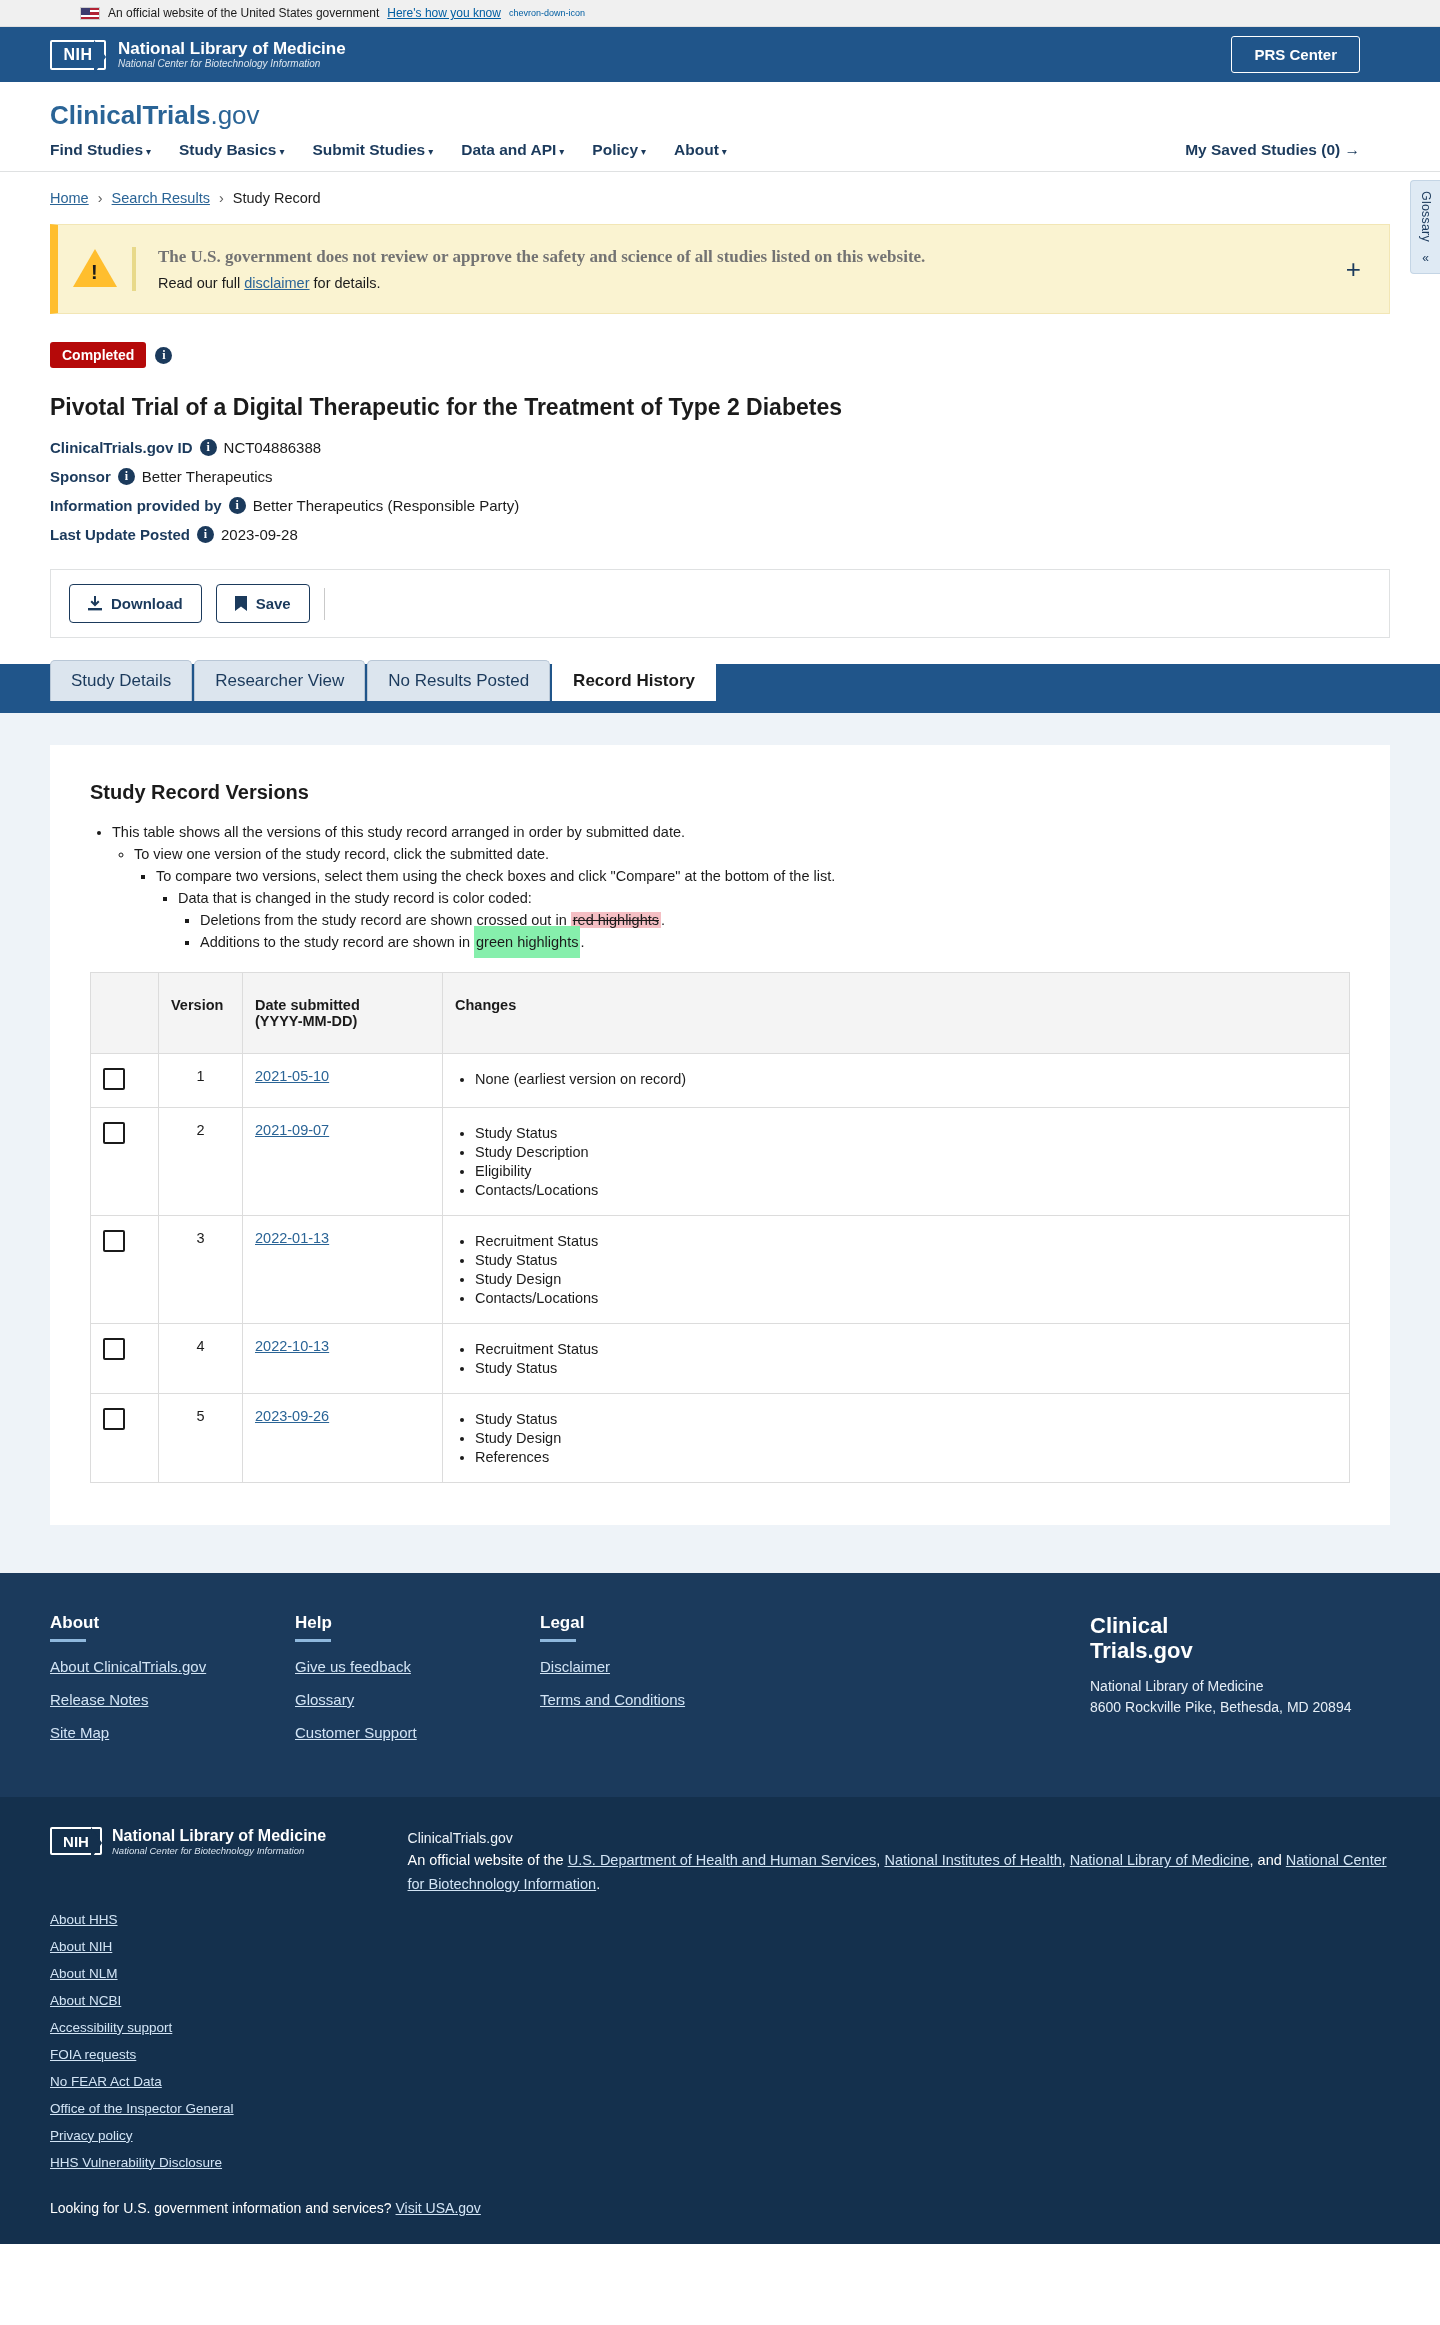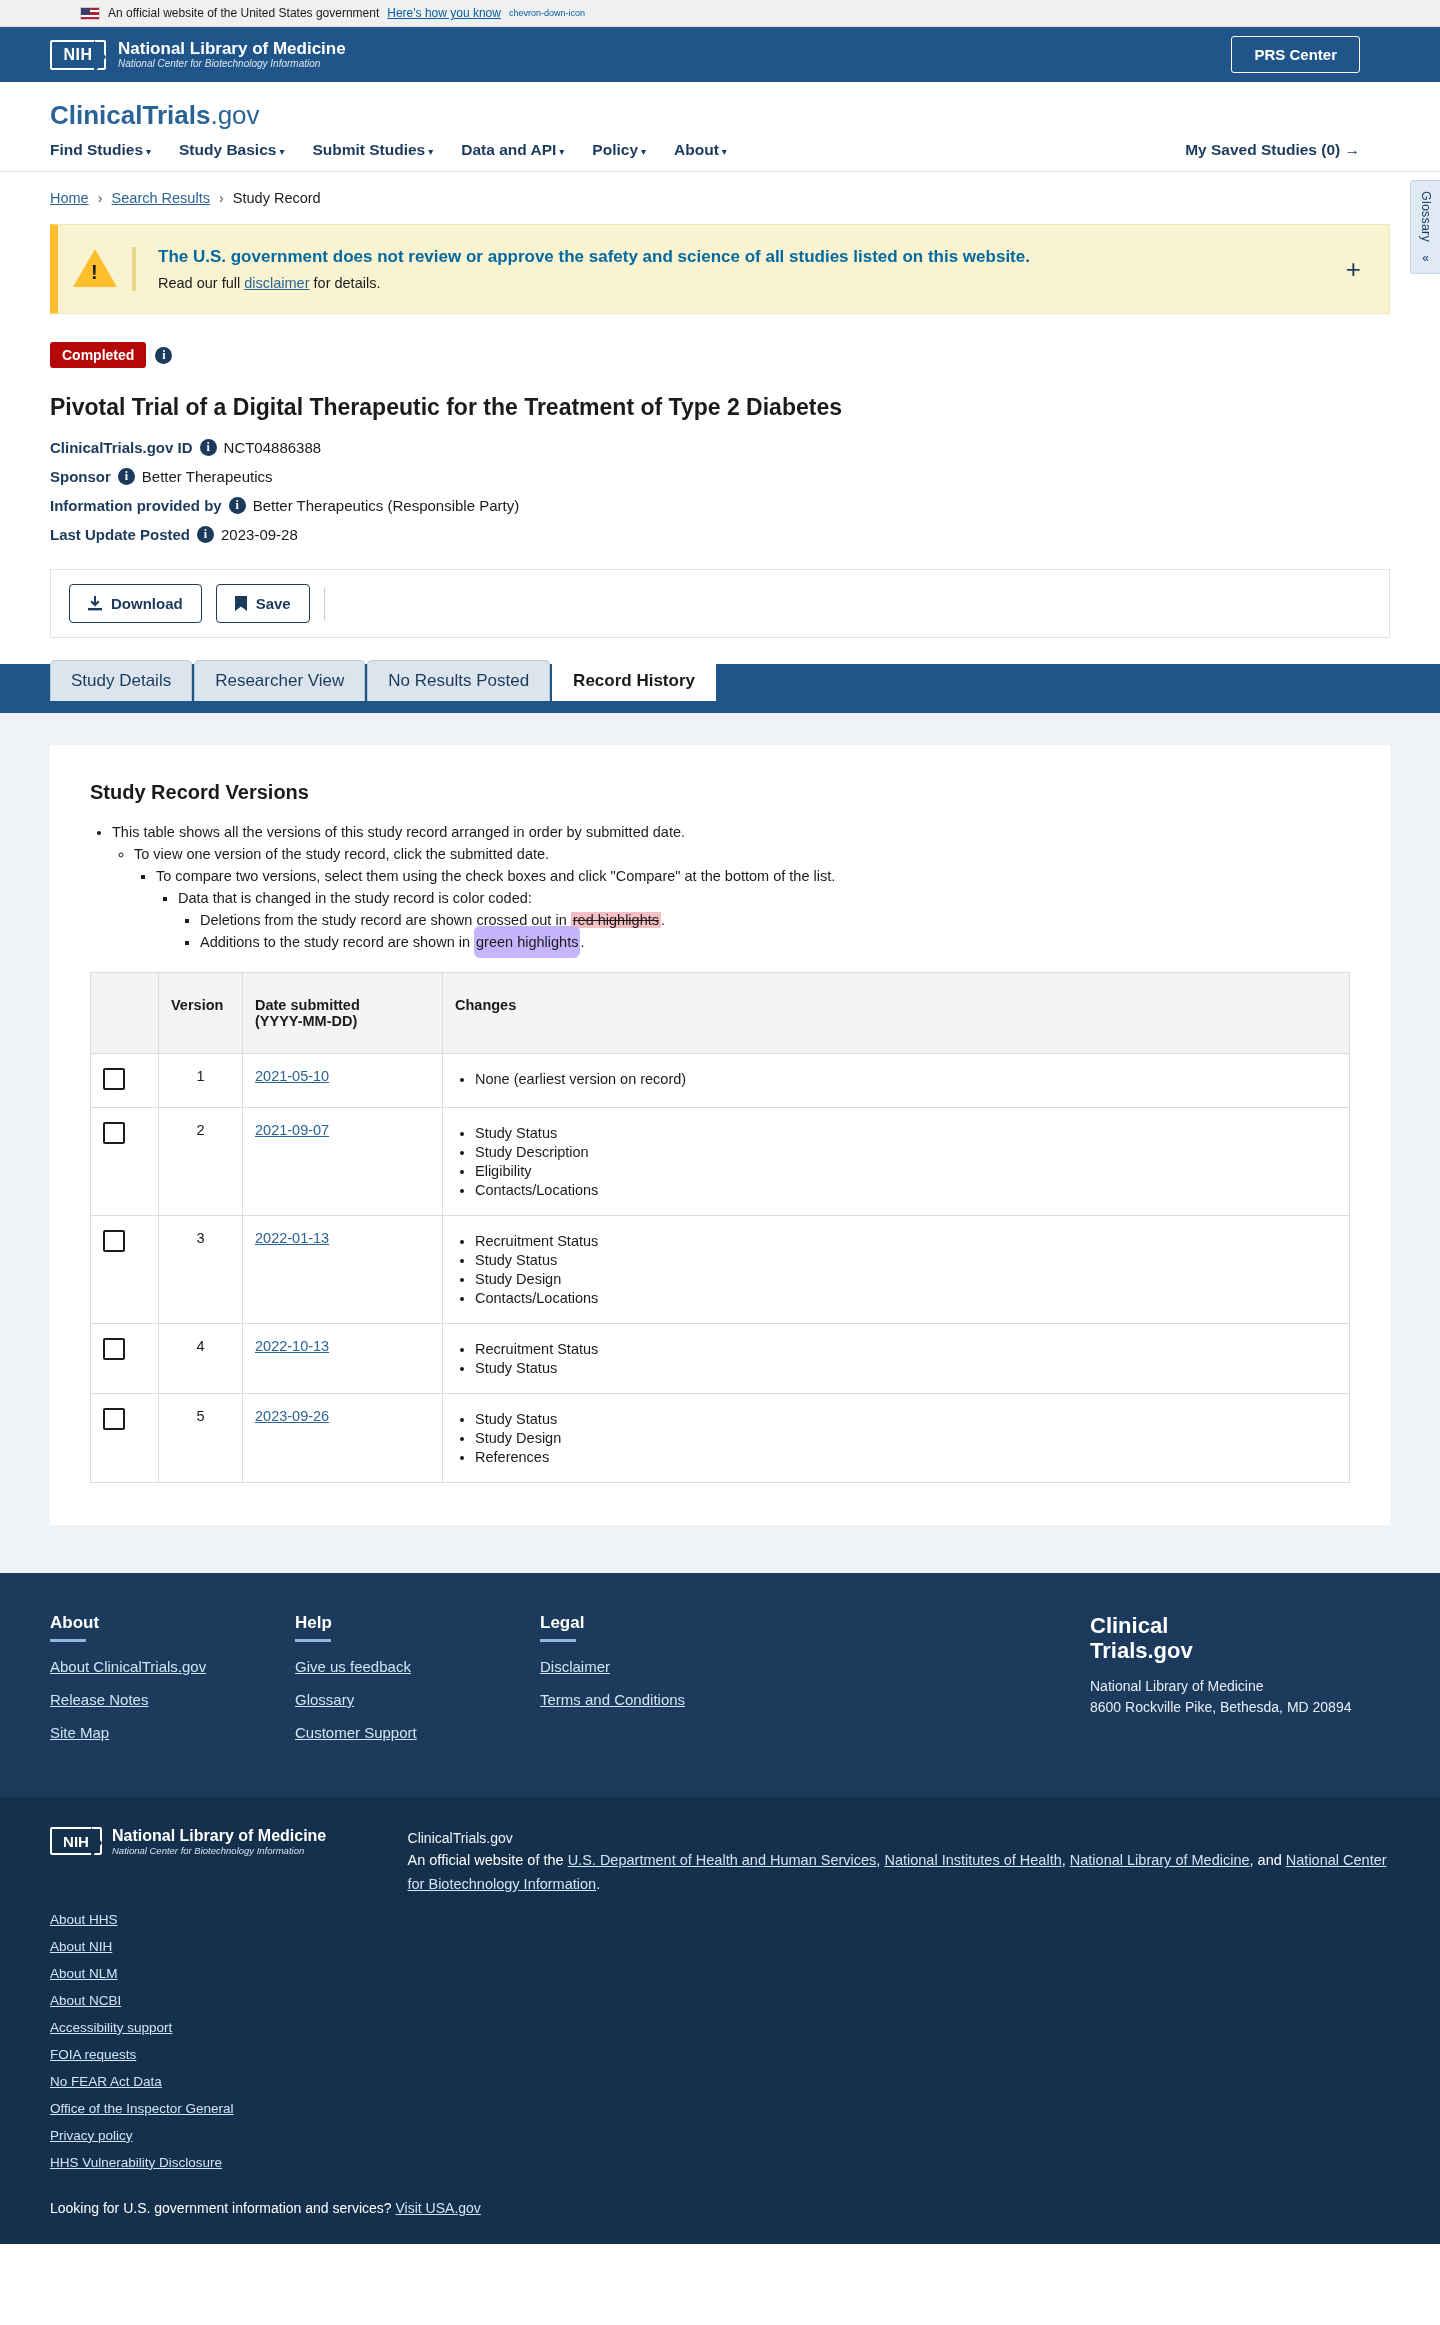--- a/index.html
+++ b/index.html
@@ -165,21 +165,21 @@
     border-bottom: 38px solid #ffbe2e;
     position: relative;
   }
   .tri:after {
     content: "!";
     position: absolute;
     left: -4px; top: 12px;
     font-size: 20px; font-weight: bold; color: #1b1b1b;
   }
   .alert-body { border-left: 4px solid #e8d98a; padding-left: 22px; }
-  .alert-title { font-size: 17px; font-weight: bold; color: #0369a1; }
+  .alert-title { font-size: 17px; font-weight: bold; color: #737373; font-family: Liberation Serif, serif; }
   .alert-sub { font-size: 14.5px; margin-top: 8px; color:#1b1b1b; }
   .alert-sub a { color: #2a6496; }
   .alert-plus {
     position: absolute; right: 28px; top: 50%; transform: translateY(-50%);
     font-size: 26px; color: #1b3a5c; cursor: pointer; line-height: 1;
   }
 
   
   .study-head { padding: 28px 50px 0 50px; }
   .status-row { display: flex; align-items: center; gap: 9px; }
@@ -264,21 +264,21 @@
 
   
   .page-bg { background: #eef3f8; padding: 32px 50px 48px 50px; }
   .panel { background: #fff; padding: 36px 40px 42px 40px; }
   .panel-title { font-size: 20px; font-weight: bold; margin: 0 0 20px 0; }
 
   .bullets { font-size: 14.5px; color: #1b1b1b; }
   .bullets ul { margin: 6px 0; padding-left: 22px; }
   .bullets li { margin: 6px 0; }
   .hl-red { background: #f5bfc4; text-decoration: line-through; padding: 0 2px;}
-  .hl-green { background: #c4b5fd; padding: 8px 2px; border-radius: 6px;}
+  .hl-green { background: #86efac; padding: 8px 2px;}
 
   
   table.versions {
     width: 100%;
     border-collapse: collapse;
     margin-top: 22px;
     font-size: 14.5px;
   }
   table.versions th {
     background: #f4f4f4;

